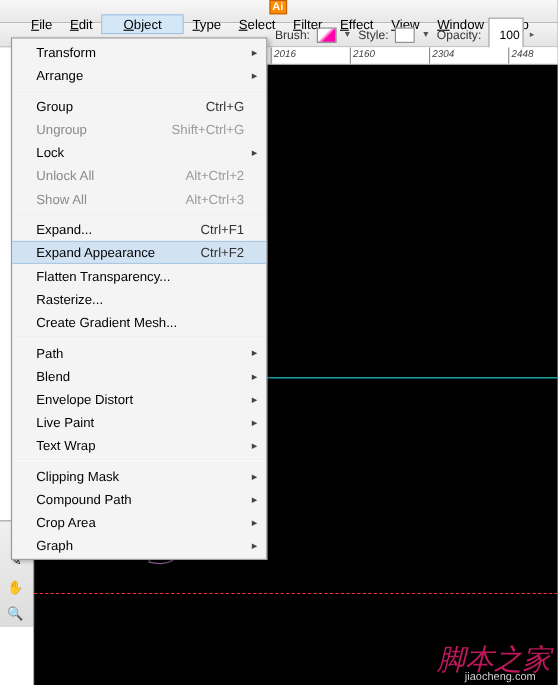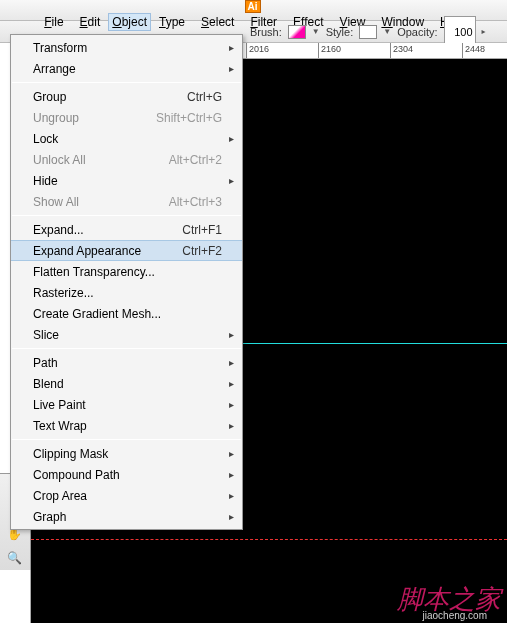--- a/index.html
+++ b/index.html
@@ -2,32 +2,32 @@
 <html><head>
 <meta charset="utf-8">
 <style>
 * { margin: 0; padding: 0; box-sizing: border-box; font-family: "Segoe UI", Tahoma, sans-serif; font-size: 12px; }
 body { width: 507px; height: 623px; overflow: hidden; background: #fff; position: relative; }
 
 .menubar { display: flex; align-items: center; height: 21px; background: linear-gradient(#f8f8f8,#e8e8e8); border-bottom: 1px solid #bbb; padding-left: 2px; flex-direction: column; }
 .app-icon { width: 16px; height: 16px; background: #ff8c00; border: 1px solid #c06000; margin-right: 4px; display: flex; align-items: center; justify-content: center; color: #fff; font-weight: bold; font-size: 10px; }
 .menu-item { padding: 2px 8px; cursor: default; }
 .menu-item u { text-decoration: underline; }
-.menu-item.open { background: #d4e7f7; border: 1px solid #a0c0e0; padding: 1px 3px; }
+.menu-item.open { background: #d4e7f7; border: 1px solid #a0c0e0; padding: 1px 19px; }
 
 .toolbar { display: flex; align-items: center; height: 22px; background: linear-gradient(#f4f4f4,#e4e4e4); border-bottom: 1px solid #bbb; padding-left: 250px; gap: 6px; }
 .tool-label { font-size: 11px; color: #333; }
 .opacity-input { width: 32px; height: 32px; border: 1px solid #999; font-size: 11px; text-align: right; padding-right: 2px; }
 .swatch { width: 18px; height: 14px; border: 1px solid #888; background: linear-gradient(135deg,#fff 40%,#f0a 60%); }
 .style-swatch { width: 18px; height: 14px; border: 1px solid #888; background: #fff; }
 .tiny-arrow { font-size: 8px; color: #555; }
 
 .ruler-h { position: absolute; left: 31px; top: 43px; right: 0; height: 16px; background: #fff; border-bottom: 1px solid #aaa; display: flex; overflow: hidden; }
 .ruler-tick { position: relative; width: 72px; flex-shrink: 0; border-right: 1px solid #888; }
-.ruler-tick span { position: absolute; left: 2px; top: 1px; font-size: 9px; color: #444; }
+.ruler-tick span { position: absolute; left: 2px; top: 1px; font-size: 9px; color: #444; font-style: italic; }
 .ruler-v { position: absolute; left: 15px; top: 59px; width: 16px; bottom: 0; background: #fff; border-right: 1px solid #aaa; }
 
 .canvas { position: absolute; left: 31px; top: 59px; right: 0; bottom: 0; background: #000; overflow: hidden; }
 .rope { position: absolute; font-family: "Brush Script MT", cursive; font-size: 150px; font-style: italic; color: transparent; background: repeating-linear-gradient(60deg,#c84b9a 0 7px,#fff 7px 14px,#6b7ed6 14px 21px,#fff 21px 28px); -webkit-background-clip: text; background-clip: text; -webkit-text-stroke: 1px #8a5a90; line-height: 0.95; }
 
 .toolbox { position: absolute; left: 0; top: 473px; width: 31px; background: linear-gradient(#f0f0f0,#dcdcdc); border-right: 1px solid #999; border-top: 1px solid #999; }
 .tool-btn { width: 29px; height: 24px; display: flex; align-items: center; justify-content: center; border: 1px solid transparent; }
 
 .dropdown { position: absolute; left: 10px; top: 21px; width: 233px; background: #f4f4f4; border: 1px solid #979797; box-shadow: 2px 2px 4px rgba(0,0,0,0.25); padding: 2px 0; z-index: 100; margin-top: 13px; }
 .dd-row { display: flex; align-items: center; justify-content: space-between; height: 21px; padding: 0 20px 0 22px; cursor: default; color: #000; }
@@ -132,23 +132,20 @@
       <span>Ungroup</span>
       <span class="dd-short">Shift+Ctrl+G</span>
     </div>
     <div class="dd-row dd-sub">
       <span>Lock</span>
     </div>
     <div class="dd-row disabled">
       <span>Unlock All</span>
       <span class="dd-short">Alt+Ctrl+2</span>
     </div>
-    <div class="dd-row dd-sub">
-      <span>Hide</span>
-    </div>
     <div class="dd-row disabled">
       <span>Show All</span>
       <span class="dd-short">Alt+Ctrl+3</span>
     </div>
     <div class="dd-sep"></div>
     <div class="dd-row">
       <span>Expand...</span>
       <span class="dd-short">Ctrl+F1</span>
     </div>
     <div class="dd-row hover">
@@ -157,29 +154,29 @@
     </div>
     <div class="dd-row">
       <span>Flatten Transparency...</span>
     </div>
     <div class="dd-row">
       <span>Rasterize...</span>
     </div>
     <div class="dd-row">
       <span>Create Gradient Mesh...</span>
     </div>
-    <div class="dd-row dd-sub">
-      <span>Slice</span>
-    </div>
     <div class="dd-sep"></div>
     <div class="dd-row dd-sub">
       <span>Path</span>
     </div>
     <div class="dd-row dd-sub">
       <span>Blend</span>
+    </div>
+    <div class="dd-row dd-sub">
+      <span>Envelope Distort</span>
     </div>
     <div class="dd-row dd-sub">
       <span>Live Paint</span>
     </div>
     <div class="dd-row dd-sub">
       <span>Text Wrap</span>
     </div>
     <div class="dd-sep"></div>
     <div class="dd-row dd-sub">
       <span>Clipping Mask</span>

